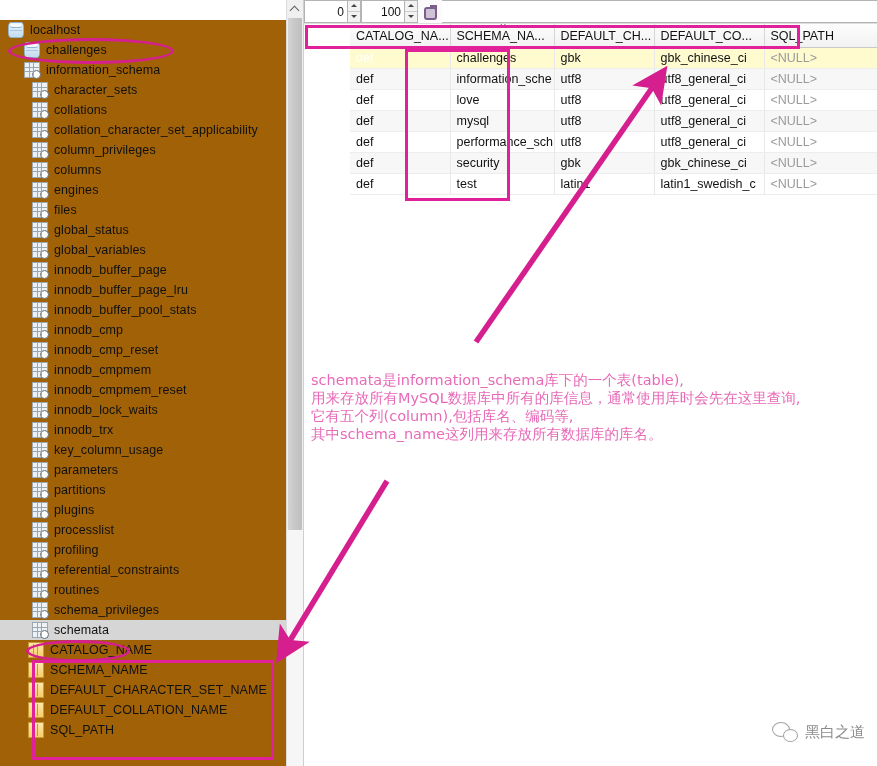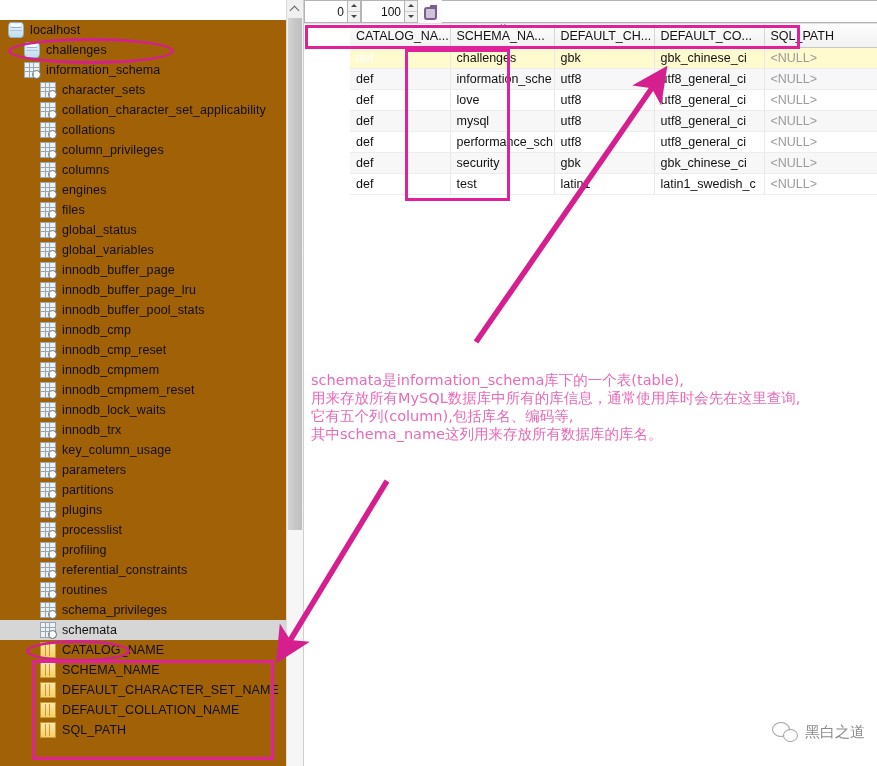--- a/index.html
+++ b/index.html
@@ -73,22 +73,22 @@
     background:linear-gradient(#fde7ab,#f7cf6a);
     border:1px solid #c79a33;
   }
   .ico-col:before{
     content:"";position:absolute;top:1px;bottom:1px;left:4px;width:1px;
     background:#c79a33;box-shadow:4px 0 0 0 #c79a33;
   }
   
   .lv0{padding-left:8px}
   .lv1{padding-left:24px}
-  .lv2{padding-left:40px}
-  .lv3{padding-left:40px}
+  .lv2{padding-left:32px}
+  .lv3{padding-left:28px}
 
   
   #tree-scroll{
     position:absolute;left:286px;top:0;width:16px;height:766px;
     background:#f0f0f0;border-left:1px solid #dcdcdc;
   }
   #tree-scroll .sb-up{
     position:absolute;top:0;left:0;width:16px;height:17px;
     background:#f0f0f0;
   }
@@ -244,27 +244,27 @@
     <div class="tree-item lv2">
       <span class="ico ico-tbl">
         <span class="magn"></span>
       </span>
       <span class="lbl">character_sets</span>
     </div>
     <div class="tree-item lv2">
       <span class="ico ico-tbl">
         <span class="magn"></span>
       </span>
+      <span class="lbl">collations</span>
+    </div>
+    <div class="tree-item lv2">
+      <span class="ico ico-tbl">
+        <span class="magn"></span>
+      </span>
       <span class="lbl">collation_character_set_applicability</span>
-    </div>
-    <div class="tree-item lv2">
-      <span class="ico ico-tbl">
-        <span class="magn"></span>
-      </span>
-      <span class="lbl">collations</span>
     </div>
     <div class="tree-item lv2">
       <span class="ico ico-tbl">
         <span class="magn"></span>
       </span>
       <span class="lbl">column_privileges</span>
     </div>
     <div class="tree-item lv2">
       <span class="ico ico-tbl">
         <span class="magn"></span>

